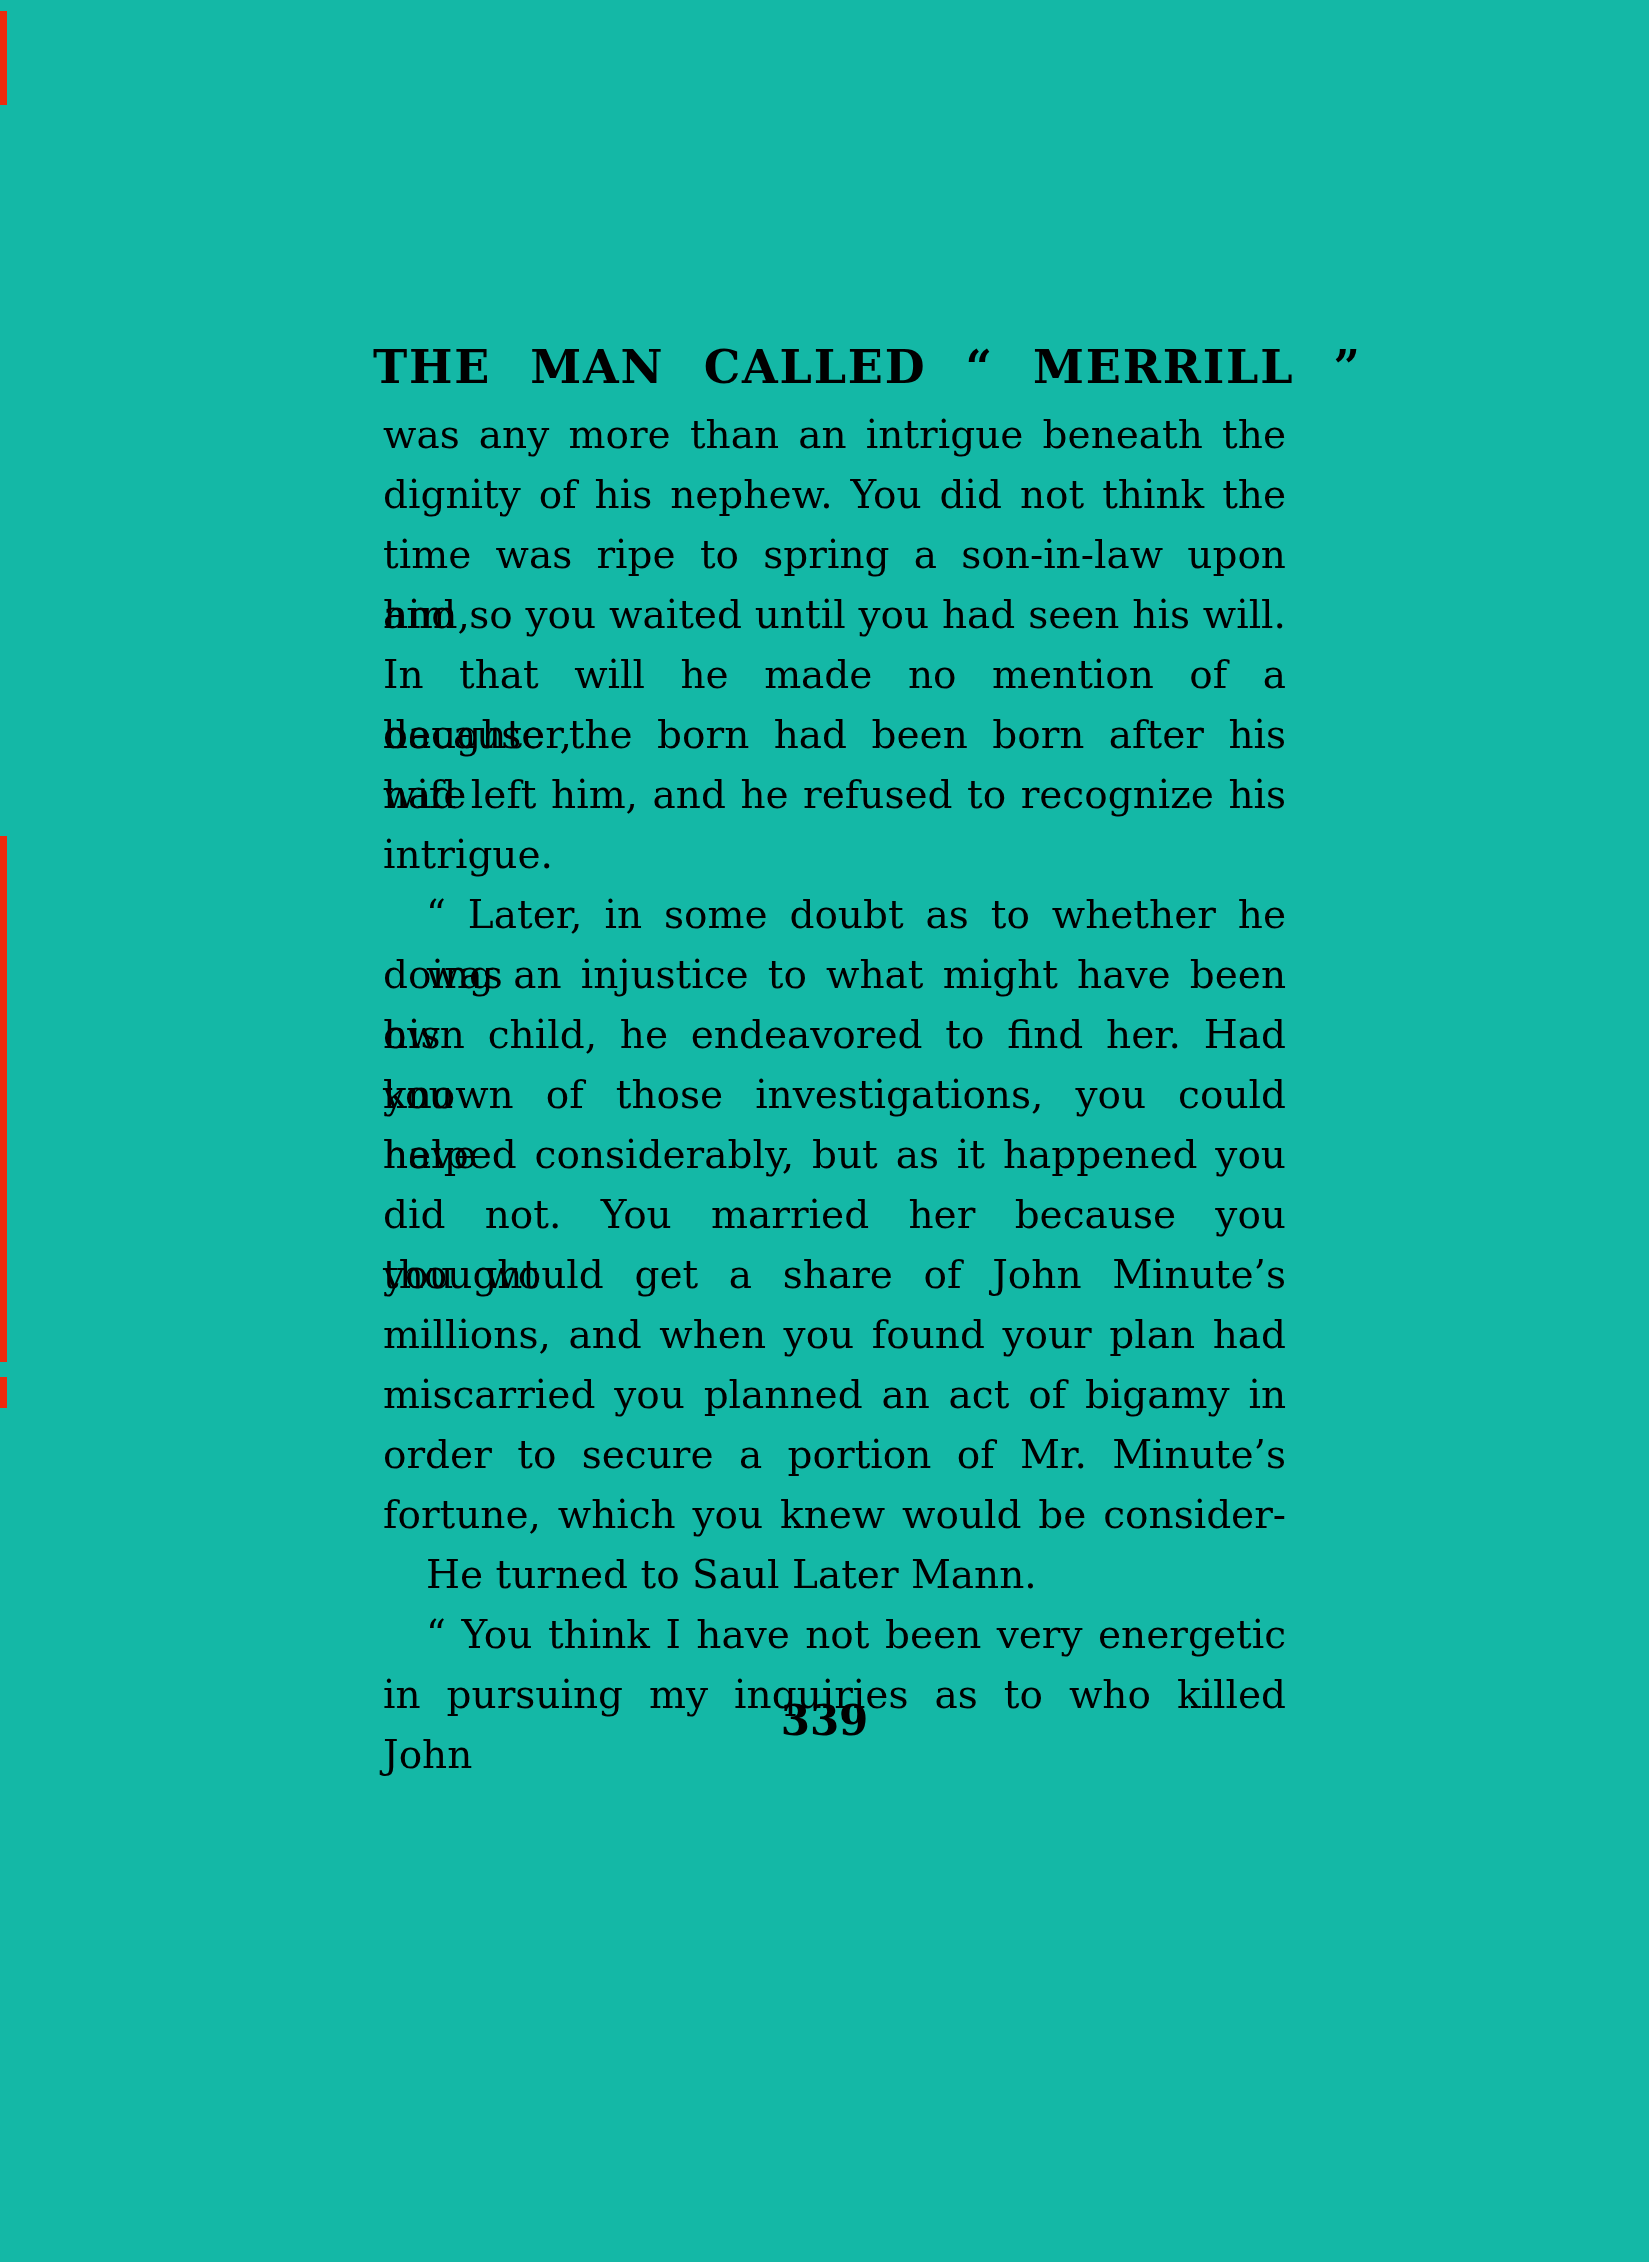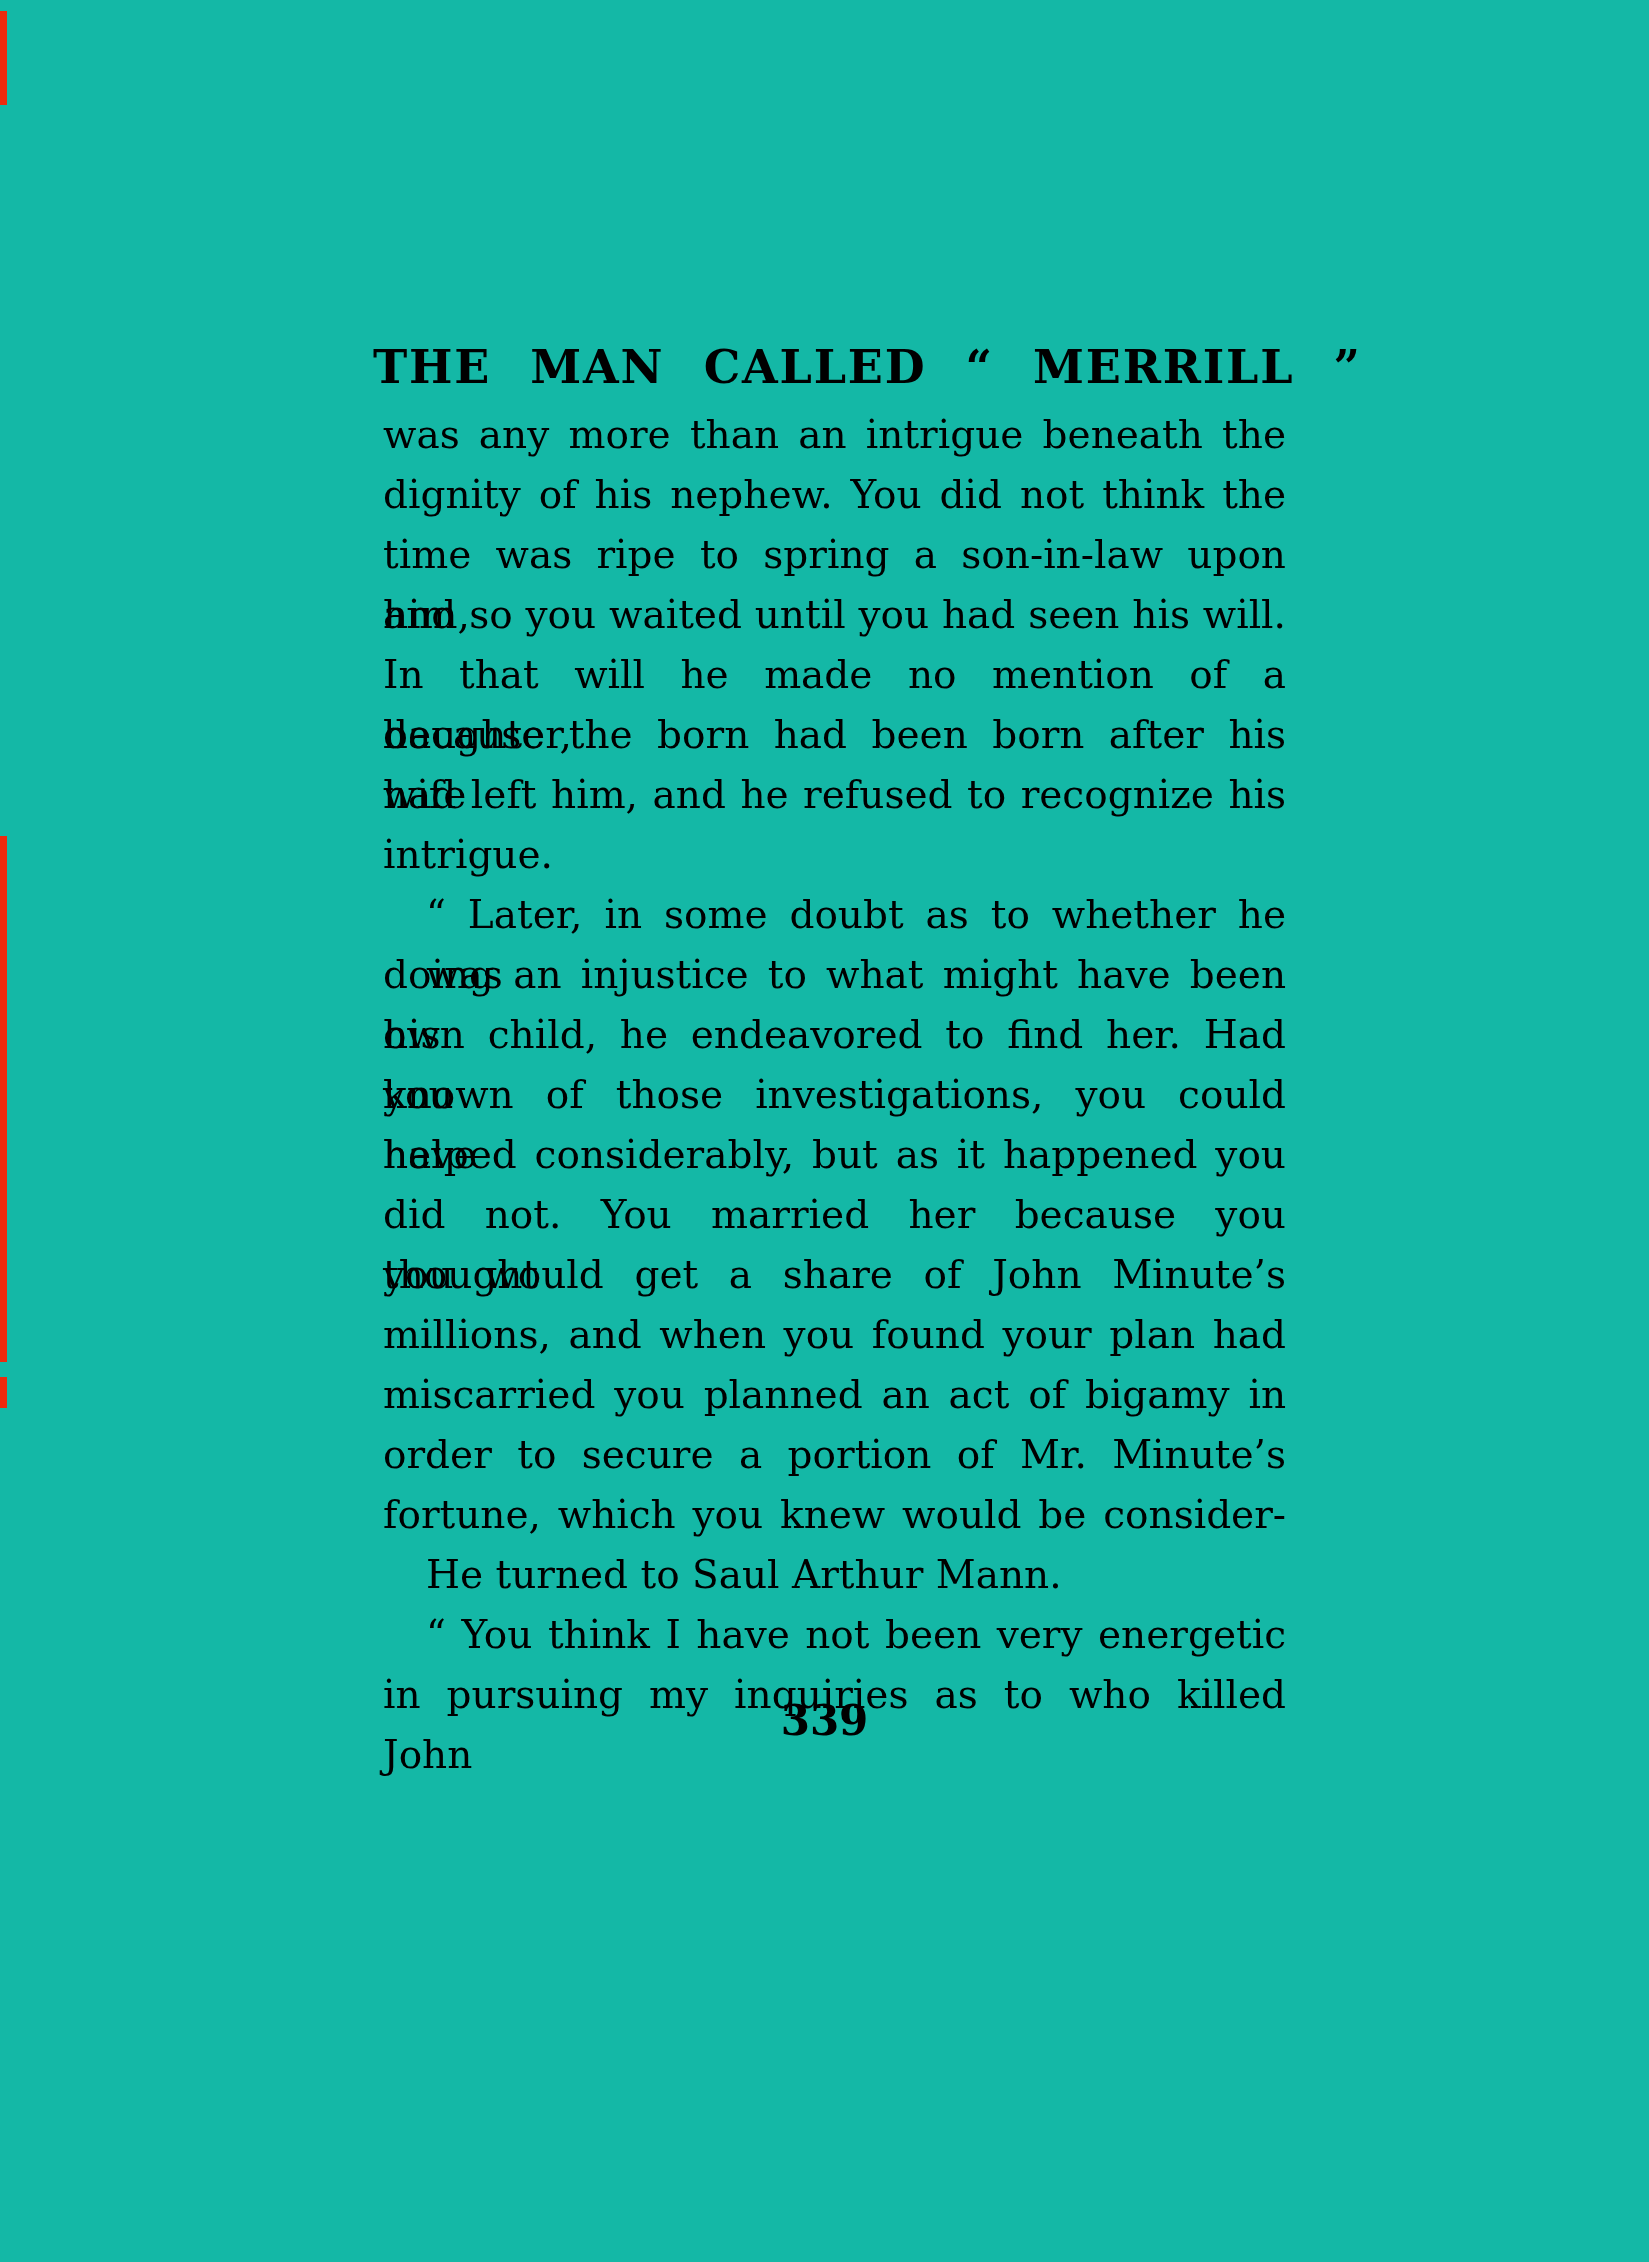--- a/index.html
+++ b/index.html
@@ -97,21 +97,21 @@
       <div class="line j">doing an injustice to what might have been his</div>
       <div class="line j">own child, he endeavored to find her.  Had you</div>
       <div class="line j">known of those investigations, you could have</div>
       <div class="line j">helped considerably, but as it happened you</div>
       <div class="line j">did not.  You married her because you thought</div>
       <div class="line j">you would get a share of John Minute’s</div>
       <div class="line j">millions, and when you found your plan had</div>
       <div class="line j">miscarried you planned an act of bigamy in</div>
       <div class="line j">order to secure a portion of Mr. Minute’s</div>
       <div class="line j">fortune, which you knew would be consider-</div>
-      <div class="line ind">He turned to Saul Arthur Mann.</div>
+      <div class="line ind">He turned to Saul Later Mann.</div>
       <div class="line j ind">“ You think I have not been very energetic</div>
       <div class="line j">in pursuing my inquiries as to who killed John</div>
     </div>
 
   <div class="page-number">339</div>
 
 </div>
 
 
 </body></html>

